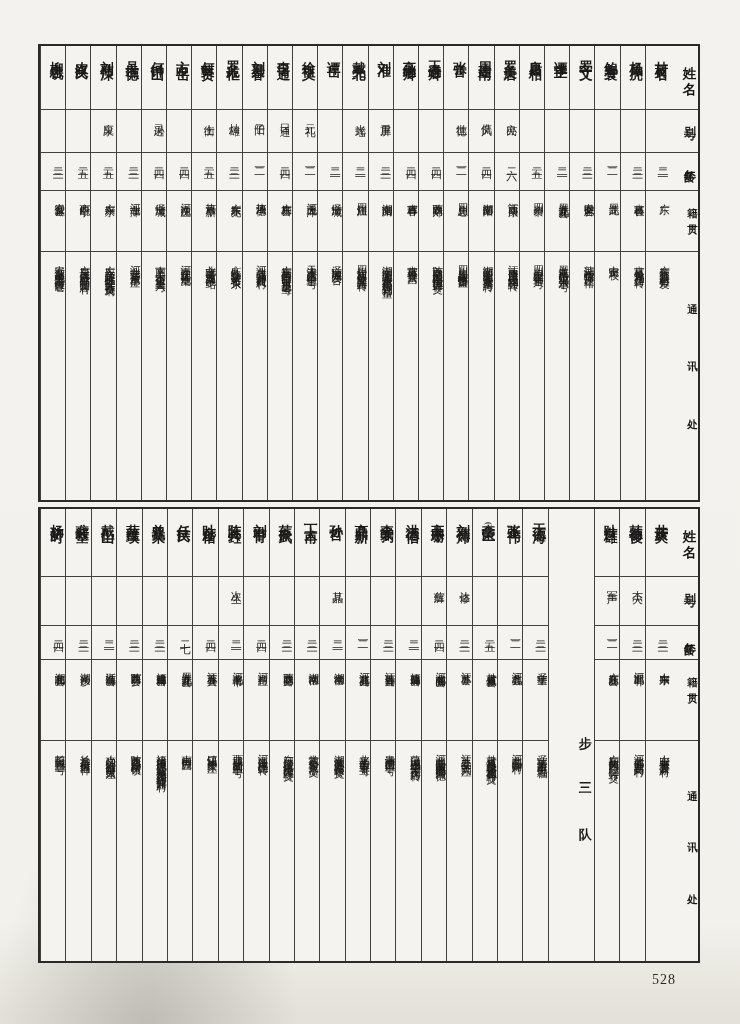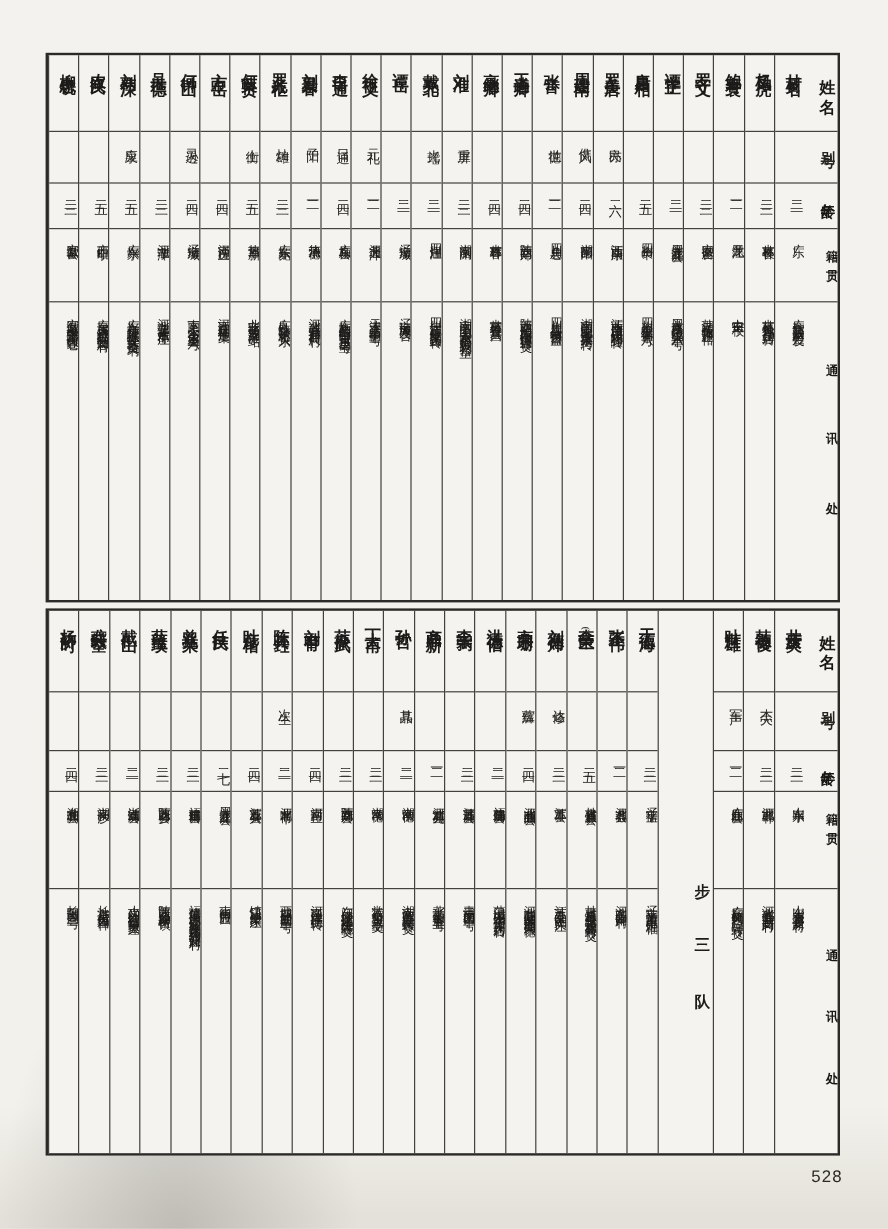--- a/index.html
+++ b/index.html
@@ -55,23 +55,23 @@
   .hd.age{letter-spacing:2px;padding-top:6px;font-size:12px;}
   .hd.native{letter-spacing:16px;padding-top:9px;}
   .top .hd.address{letter-spacing:58px;padding-top:42px;}
   .bottom .hd.address{letter-spacing:52px;padding-top:40px;}
   
   .divider-cell{
     border-bottom:none;font-size:13px;font-weight:bold;
     letter-spacing:46px;padding-top:120px;text-align:center;
   }
   .page-number{
-    position:absolute;left:676px;top:972px;
+    position:absolute;left:652px;top:972px;
     font-size:14px;letter-spacing:1px;color:#2a2925;
-    font-family:Liberation Sans, sans-serif;
+    font-family:Liberation Serif, serif;
   }
 </style>
 </head>
 <body>
 
 <div class="paper">
 
   <div class="vtable top" id="top-table">
     <div class="col header-col">
       <div class="cell name hd">姓名</div>

